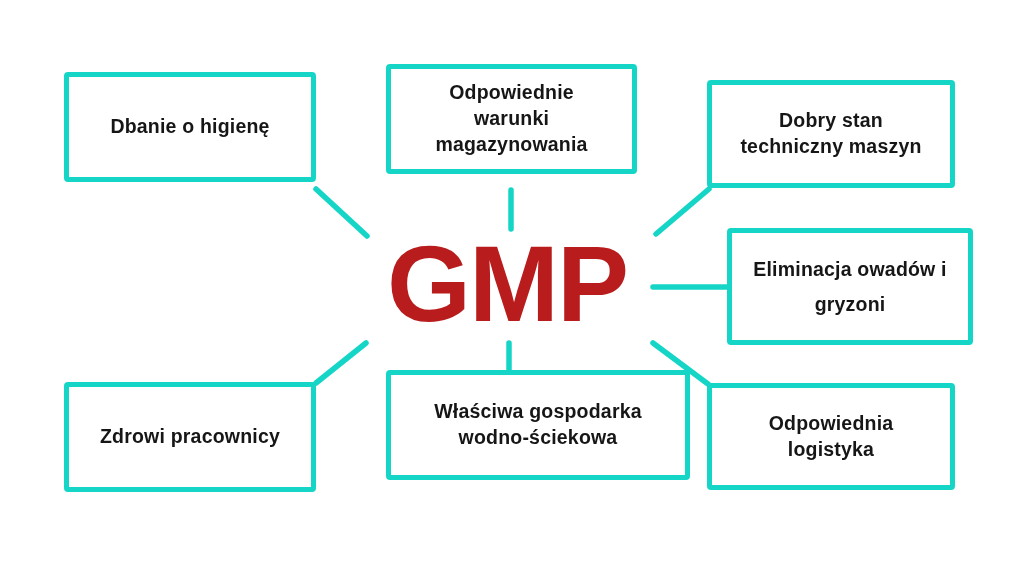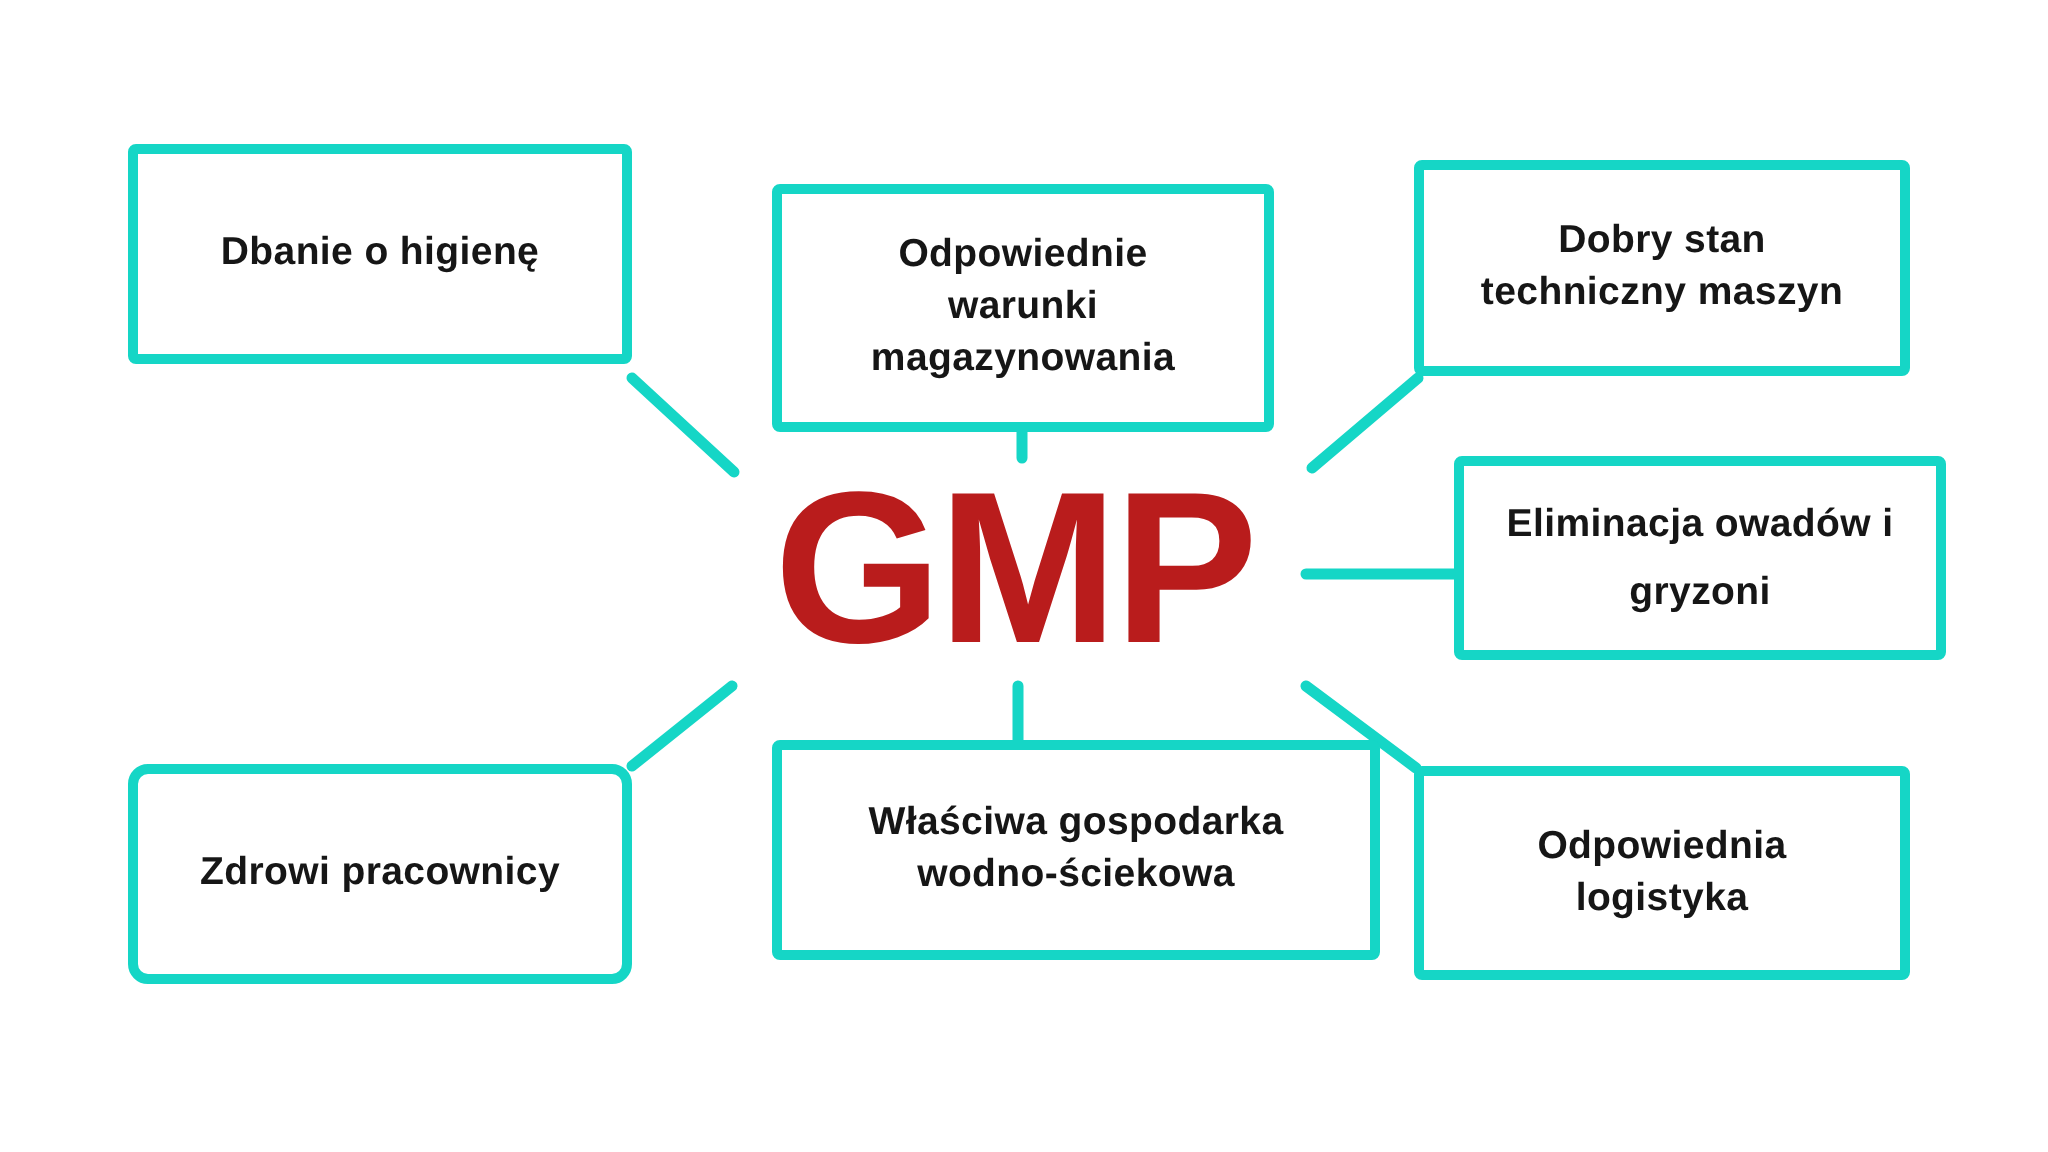--- a/index.html
+++ b/index.html
@@ -38,24 +38,24 @@
     text-align: center;
     color: var(--text, #161616);
     font-size: 19.5px;
     font-weight: 700;
     line-height: 1.32;
     letter-spacing: 0.2px;
   }
   .node .label { display: block; }
 
   .node-tl { left: 64px;  top: 72px;  width: 252px; height: 110px; }
-  .node-tm { left: 386px; top: 92px;  width: 251px; height: 124px; padding: 0 18px; }
+  .node-tm { left: 386px; top: 64px;  width: 251px; height: 110px; padding: 0 18px; }
   .node-tr { left: 707px; top: 80px;  width: 248px; height: 108px; padding: 0 22px; }
-  .node-rm { left: 727px; top: 228px; width: 246px; height: 102px; padding: 0 10px; line-height: 1.75; }
-  .node-bl { left: 64px;  top: 382px; width: 252px; height: 110px; border-radius: 10px; }
+  .node-rm { left: 727px; top: 228px; width: 246px; height: 117px; padding: 0 10px; line-height: 1.75; }
+  .node-bl { left: 64px;  top: 382px; width: 252px; height: 110px; }
   .node-bm { left: 386px; top: 370px; width: 304px; height: 110px; padding: 0 8px; }
   .node-br { left: 707px; top: 383px; width: 248px; height: 107px; padding: 0 30px; }
 
   .center-title {
     position: absolute;
     left: 367px;
     top: 222px;
     width: 280px;
     height: 124px;
     display: flex;

